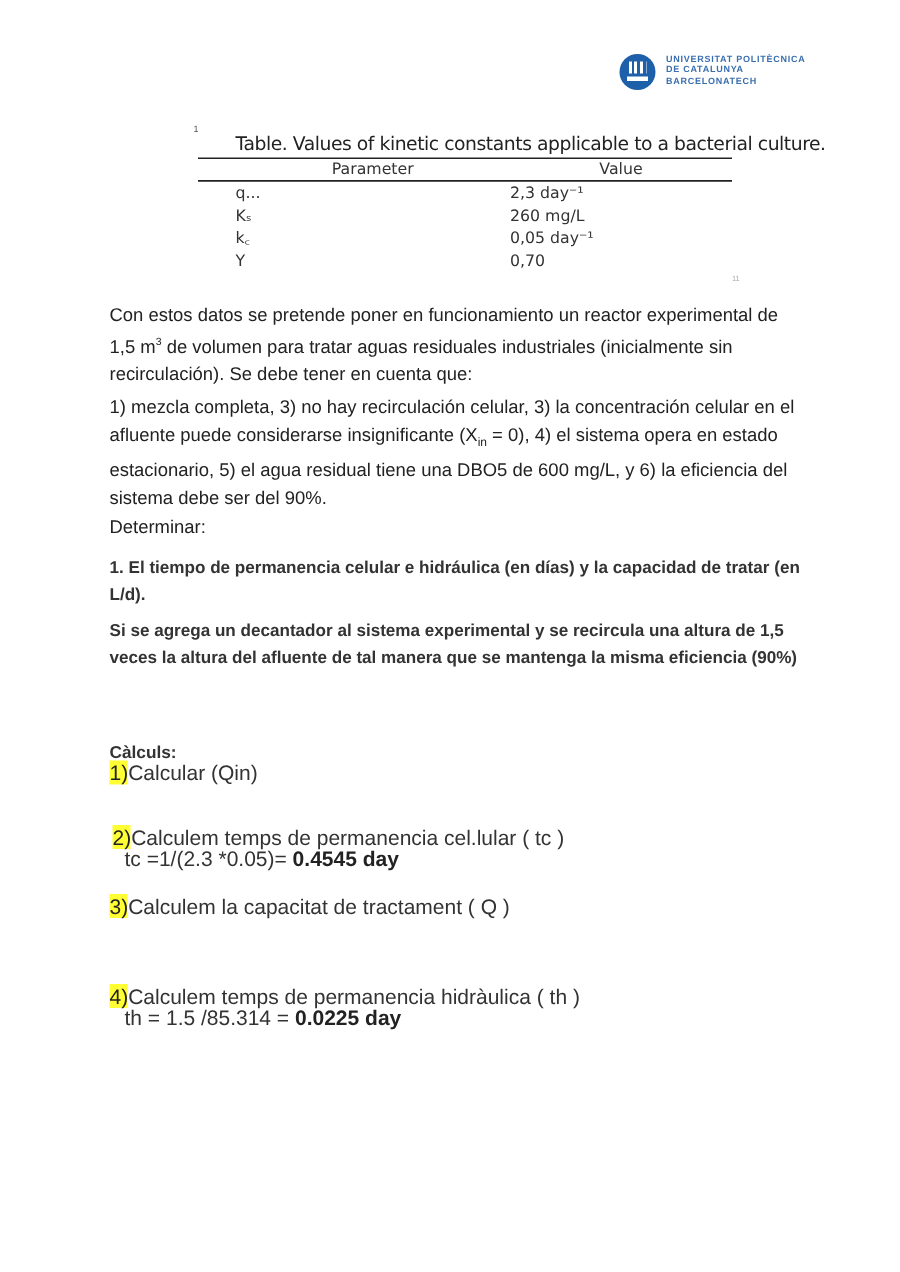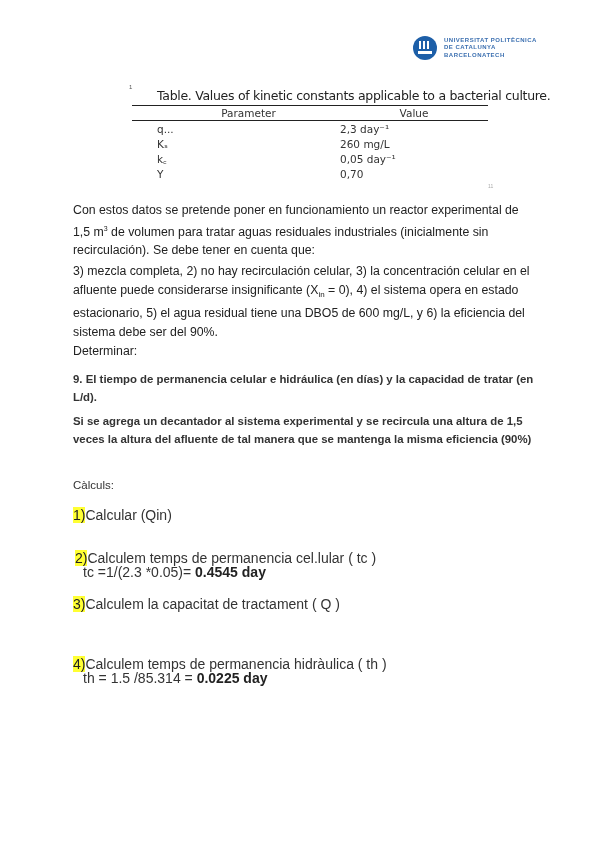--- a/index.html
+++ b/index.html
@@ -18,21 +18,21 @@
   table.kin { border-collapse: collapse; width: 356px; margin-top: 2px; font-size: 10.5px; color: #333; }
   table.kin th { text-align: center; font-weight: normal; padding: 1px 0 1px 0; border-top: 1.5px solid #222; border-bottom: 1px solid #222; }
   table.kin td { padding: 0.5px 0; line-height: 14px; }
   table.kin .c1 { padding-left: 25px; width: 183px; }
   .trailing-mark { position: absolute; left: 488px; top: 183px; font-size: 5px; color: #aaa; }
 
   .para { position: absolute; left: 73px; width: 460px; font-size: 12.3px; line-height: 18.5px; color: #222; }
   .para sup { font-size: 7px; }
   .para sub { font-size: 8px; }
   .bold-q { position: absolute; left: 73px; width: 470px; font-size: 11.4px; line-height: 17.5px; font-weight: bold; color: #333; }
-  .calc-title { position: absolute; left: 73px; top: 479px; font-size: 11.5px; font-weight: normal; color: #333; }
+  .calc-title { position: absolute; left: 73px; top: 496px; font-size: 11.5px; font-weight: bold; color: #333; }
   .step { position: absolute; left: 73px; font-size: 14px; line-height: 14px; color: #333; }
   .step .num { background: #ffff33; color: #222; }
   .step .line2 { display: block; }
   .step b { color: #222; }
 </style>
 </head>
 <body>
 
 <div class="logo">
   <div class="logo-mark"></div>
@@ -74,26 +74,26 @@
     </tbody>
   </table>
 </div>
 <div class="trailing-mark">11</div>
 
 <div class="para" style="top:201px;">
   <span>Con estos datos se pretende poner en funcionamiento un reactor experimental de 1,5 m</span><sup>3</sup><span> de volumen para tratar aguas residuales industriales (inicialmente sin recirculación). Se debe tener en cuenta que:</span>
 </div>
 
 <div class="para" style="top:262px;">
-  <span>3) mezcla completa, 2) no hay recirculación celular, 3) la concentración celular en el afluente puede considerarse insignificante (X</span><sub>in</sub><span> = 0), 4) el sistema opera en estado estacionario, 5) el agua residual tiene una DBO5 de 600 mg/L, y 6) la eficiencia del sistema debe ser del 90%.</span>
+  <span>1) mezcla completa, 3) no hay recirculación celular, 3) la concentración celular en el afluente puede considerarse insignificante (X</span><sub>in</sub><span> = 0), 4) el sistema opera en estado estacionario, 5) el agua residual tiene una DBO5 de 600 mg/L, y 6) la eficiencia del sistema debe ser del 90%.</span>
 </div>
 
 <div class="para" style="top:342px;">Determinar:</div>
 
-<div class="bold-q" style="top:371px;"> 9. El tiempo de permanencia celular e hidráulica (en días) y la capacidad de tratar (en L/d).</div>
+<div class="bold-q" style="top:371px;"> 1. El tiempo de permanencia celular e hidráulica (en días) y la capacidad de tratar (en L/d).</div>
 <div class="bold-q" style="top:413px;">Si se agrega un decantador al sistema experimental y se recircula una altura de 1,5 veces la altura del afluente de tal manera que se mantenga la misma eficiencia (90%)</div>
 
 <div class="calc-title">Càlculs:</div>
 
 <div class="step" style="top:508px;">
   <span class="num">1)</span><span>Calcular (Qin)</span>
 </div>
 
 <div class="step" style="top:551px; left:75px;">
   <span class="num">2)</span><span>Calculem temps de permanencia cel.lular ( tc )</span>

